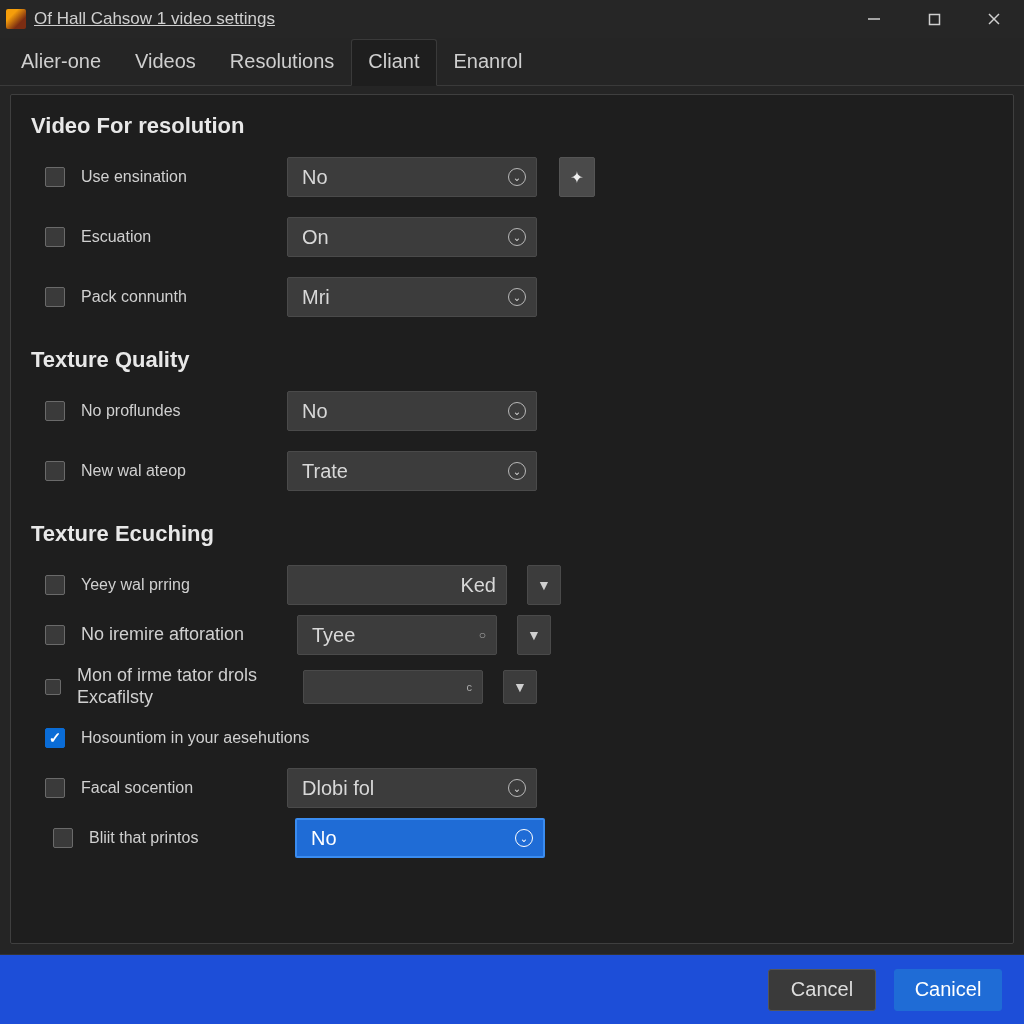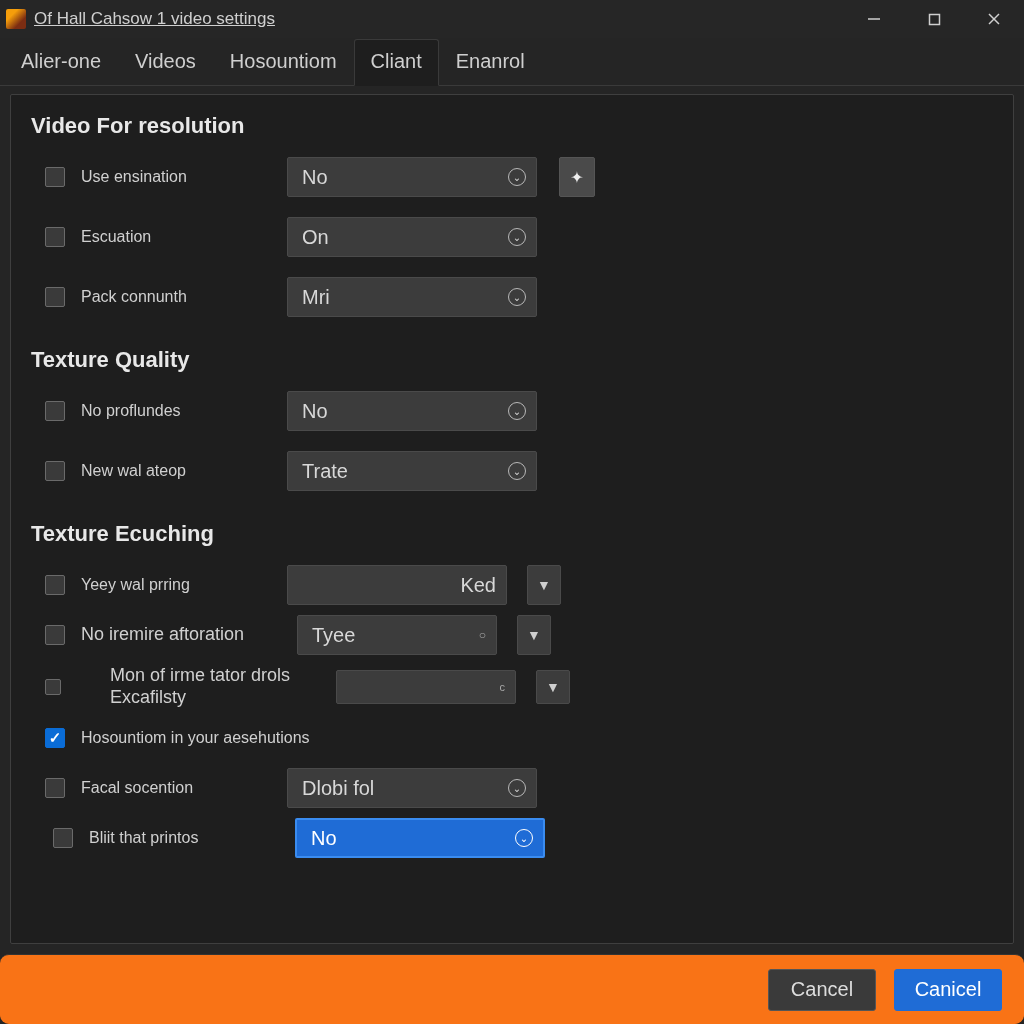--- a/index.html
+++ b/index.html
@@ -152,22 +152,21 @@
     margin-left:6px;
     color:#eee;
   }
   
   .footer {
     height:70px;
     display:flex; align-items:center; justify-content:flex-end;
     gap:18px;
     padding-right:22px;
     border-top:1px solid #333;
-    background:#f97316;
-    border-radius:9px;
+    background:#1d4ed8;
   }
   .btn {
     min-width:108px; height:42px;
     border-radius:3px;
     display:flex; align-items:center; justify-content:center;
     font-size:20px;
     border:1px solid #555;
     background:#3a3a3a;
     color:#ddd;
   }
@@ -200,21 +199,21 @@
       <svg width="14" height="14">
           <line x1="2" y1="2" x2="12" y2="12" stroke-width="1.5"></line>
           <line x1="12" y1="2" x2="2" y2="12" stroke-width="1.5"></line>
         </svg>
     </div>
   </div>
 
   <div class="tabs">
     <div class="tab">Alier-one</div>
     <div class="tab">Videos</div>
-    <div class="tab">Hosountiom</div>
+    <div class="tab">Resolutions</div>
     <div class="tab active">Cliant</div>
     <div class="tab">Enanrol</div>
   </div>
 
   <div class="content-wrap">
     <div class="panel">
 
       <div class="section-title">Video For resolution</div>
 
       <div class="row">
@@ -281,21 +280,21 @@
         <div class="opt-label narrow">No iremire aftoration</div>
         <div class="select" style="width:200px;">
           <span>Tyee</span>
           <span style="font-size:12px;color:#aaa;">○</span>
         </div>
         <div class="caret-btn">▼</div>
       </div>
 
       <div class="row tight">
         <div class="checkbox" style="width:16px;height:16px;"></div>
-        <div class="opt-label narrow" style="width:210px;margin-left:33px;">Mon of irme tator drols Excafilsty</div>
+        <div class="opt-label narrow" style="width:210px;">Mon of irme tator drols Excafilsty</div>
         <div class="select" style="width:180px;height:34px;font-size:16px;">
           <span></span>
           <span style="font-size:11px;color:#aaa;">c</span>
         </div>
         <div class="caret-btn" style="height:34px;">▼</div>
       </div>
 
       <div class="row tight">
         <div class="checkbox checked"></div>
         <div class="opt-label full">Hosountiom in your aesehutions</div>

